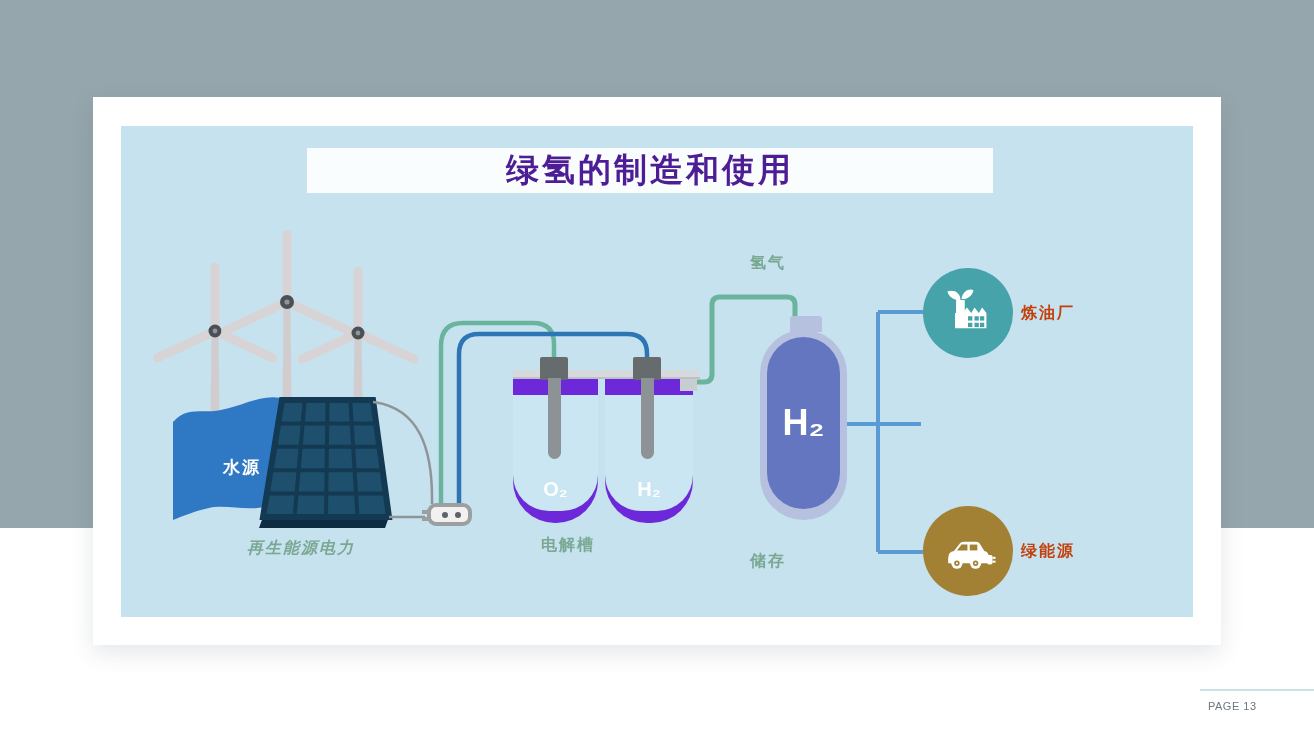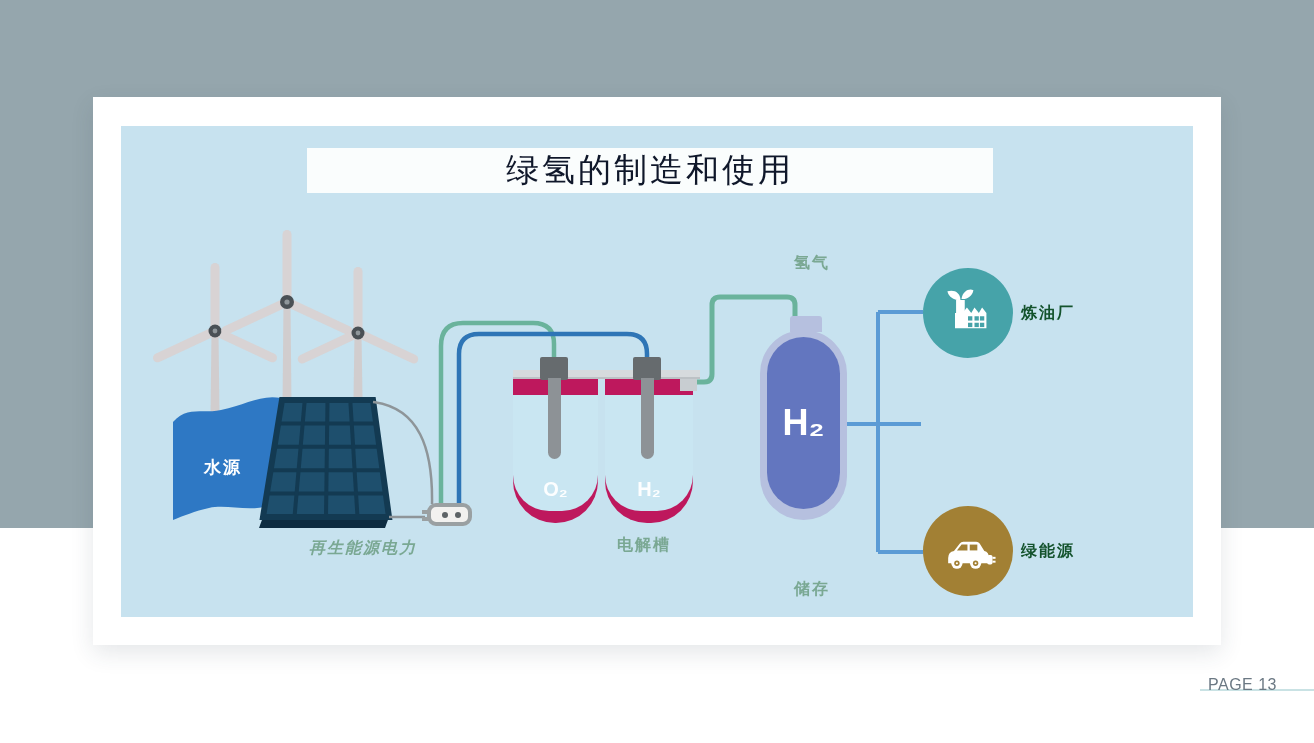--- a/index.html
+++ b/index.html
@@ -8,49 +8,49 @@
 
   .bg-band { position:absolute; left:0; top:0; width:1314px; height:528px; background:#95a6ad; }
 
   .slide { position:absolute; left:93px; top:97px; width:1128px; height:548px;
     background:#ffffff; box-shadow:0 8px 22px rgba(40,60,70,0.12); }
 
   .panel { position:absolute; left:28px; top:29px; width:1072px; height:491px; background:#c7e2ef; }
 
   .title-banner { position:absolute; left:186px; top:22px; width:686px; height:45px;
     background:#fafdfd; display:flex; align-items:center; justify-content:center; }
-  .title-banner h1 { font-size:33px; font-weight:normal; color:#0f172a; letter-spacing:3px; }
+  .title-banner h1 { font-size:33px; font-weight:bold; color:#4c1d95; letter-spacing:3px; }
 
   svg.layer { position:absolute; left:0; top:0; width:1072px; height:491px; overflow:visible; }
 
   
   .water-svg { position:absolute; left:48px; top:266px; width:148px; height:136px; }
-  .water-label { position:absolute; left:64px; top:330px; width:76px; text-align:center;
+  .water-label { position:absolute; left:64px; top:330px; width:76px; text-align:right;
     color:#ffffff; font-size:17px; font-weight:bold; letter-spacing:2px; }
 
   
   .solar-svg { position:absolute; left:134px; top:270px; width:140px; height:136px; }
 
   .green-label { position:absolute; color:#7aa893; font-weight:bold; font-size:16px;
-    letter-spacing:2px; text-align:right; }
+    letter-spacing:2px; text-align:left; }
   .lbl-renewable { left:126px; top:412px; width:170px;font-style:italic; }
   .lbl-electrolyzer { left:420px; top:409px; width:130px;font-family:Liberation Mono, monospace; }
   .lbl-hydrogen-gas { left:629px; top:127px; width:80px; }
-  .lbl-storage { left:629px; top:425px; width:80px;margin-top:28px; }
+  .lbl-storage { left:629px; top:425px; width:80px; }
 
   
   .socket { position:absolute; left:306px; top:377px; width:45px; height:23px;
     background:#f2f1ef; border:4px solid #9aa0a2; border-radius:9px; }
   .socket .dot { position:absolute; top:5px; width:6px; height:6px; border-radius:50%; background:#5d6366; }
   .socket .dot.d1 { left:11px; } .socket .dot.d2 { left:24px; }
   .socket .prong { position:absolute; left:-9px; width:7px; height:4px; background:#9aa0a2; }
   .socket .prong.p1 { top:3px; } .socket .prong.p2 { top:10px; }
 
   
-  .vessel { position:absolute; top:247px; height:150px; background:#be185d;
+  .vessel { position:absolute; top:247px; height:150px; background:#6d28d9;
     border-radius:0 0 42px 42px; }
   .vessel-o2 { left:392px; width:85px; }
   .vessel-h2 { left:484px; width:88px; }
   .vessel .liquid { position:absolute; left:0; right:0; top:22px; bottom:12px;
     background:#c9e6f2; border-radius:0 0 36px 36px; }
   .vessel .gas-label { position:absolute; left:0; right:0; bottom:22px; text-align:center;
     color:rgba(255,255,255,0.95); font-size:20px; font-weight:bold; }
   .elec-bar { position:absolute; left:392px; top:244px; width:187px; height:9px;
     background:#d6dadd; border-bottom:2px solid #bcc1c5; }
   .bar-stub { position:absolute; left:559px; top:246px; width:17px; height:19px; background:#c8cdd1; }
@@ -66,27 +66,27 @@
   .tank-outer { position:absolute; left:639px; top:204px; width:87px; height:190px;
     background:#b6c0df; border-radius:44px; }
   .tank-inner { position:absolute; left:7px; top:7px; width:73px; height:172px;
     background:#6376bf; border-radius:37px; display:flex; align-items:center; justify-content:center; }
   .tank-inner .h2-text { color:#ffffff; font-size:36px; font-weight:bold; }
 
   
   .use-row { position:absolute; left:802px; height:90px; display:flex; align-items:center; }
   .use-row .circle { width:90px; height:90px; border-radius:50%;
     display:flex; align-items:center; justify-content:center; flex:0 0 auto; }
-  .use-row .use-label { margin-left:8px; color:#14532d; font-size:16px; font-weight:bold; letter-spacing:2px; }
+  .use-row .use-label { margin-left:8px; color:#c2410c; font-size:16px; font-weight:bold; letter-spacing:2px; }
   .use-1 { top:142px; } .use-2 { top:254px; } .use-3 { top:380px; }
 
   
   .footer-line { position:absolute; left:1200px; top:689px; width:114px; height:2px; background:#c9e2e4; }
-  .page-number { position:absolute; left:1208px; top:676px; color:#6b7883;
-    font-size:16px; font-weight:500; letter-spacing:0.5px; }
+  .page-number { position:absolute; left:1208px; top:700px; color:#6b7883;
+    font-size:11px; font-weight:500; letter-spacing:0.5px; }
 </style>
 </head>
 <body>
 
 <div class="bg-band"></div>
 
 <div class="slide">
   <div class="panel">
 
     <svg class="layer" viewBox="0 0 1072 491">

